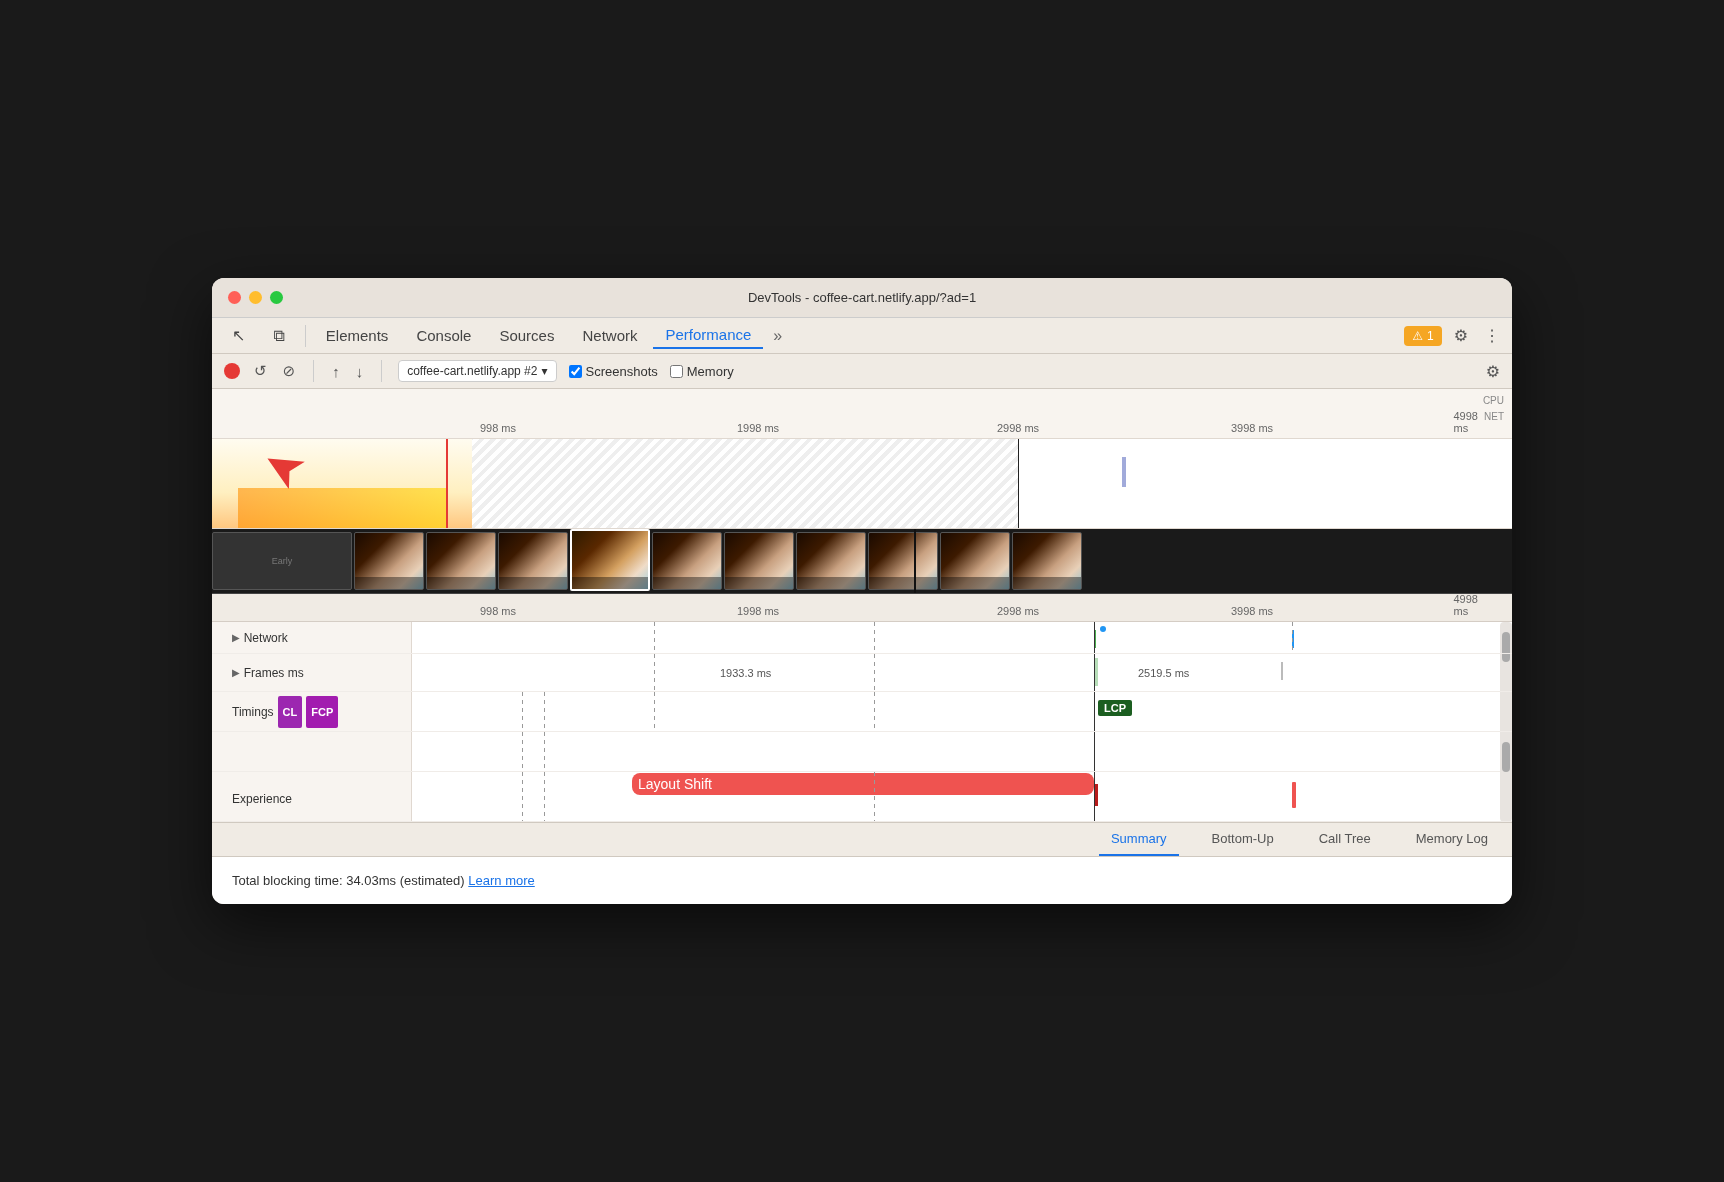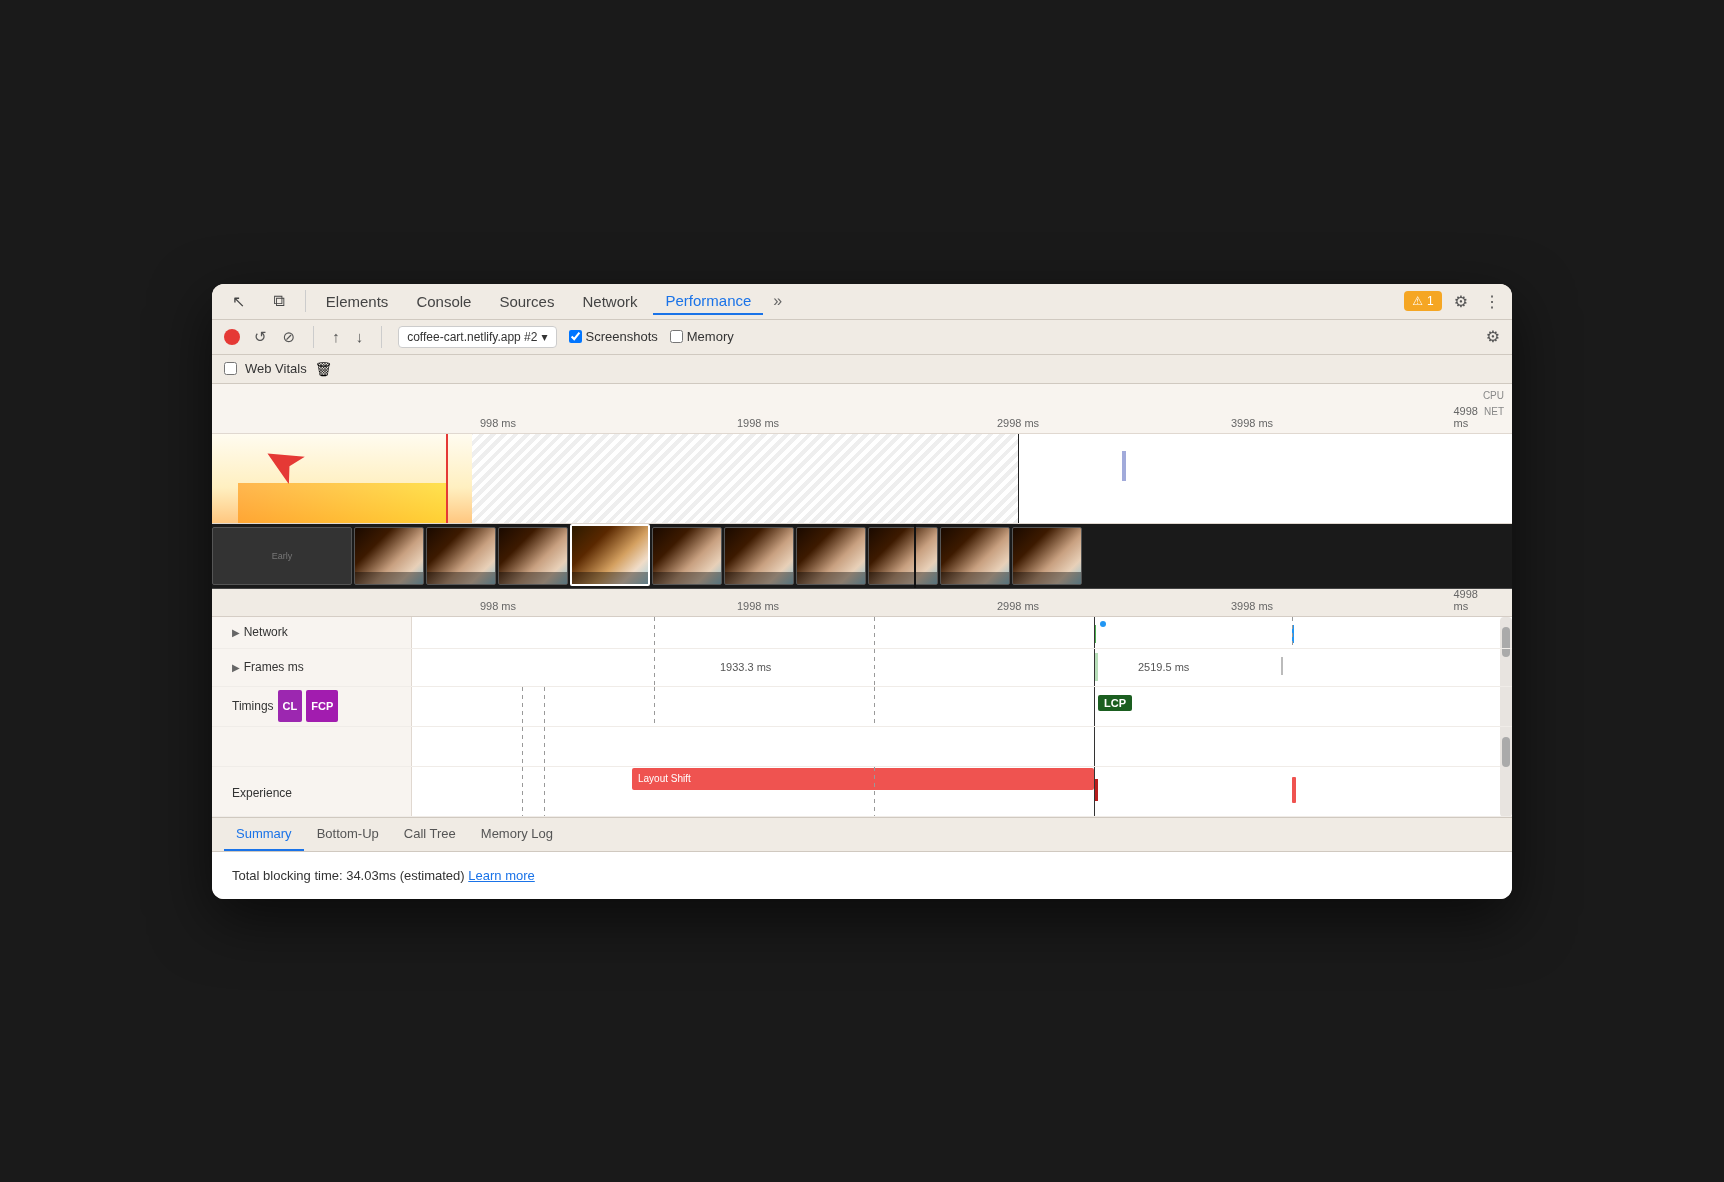--- a/index.html
+++ b/index.html
@@ -261,36 +261,37 @@
       height: 40px;
       border-bottom: 1px solid #f0ece8;
       position: relative;
     }
     .layout-shift-bar {
       position: absolute;
       height: 22px;
       background: #ef5350;
       top: 50%;
       transform: translateY(-50%);
-      border-radius: 2px;
+      border-radius: 8px;
       display: flex;
       align-items: center;
       padding-left: 6px;
-      font-size: 10px;
+      font-size: 14px;
       color: white;
       font-weight: 500;
     }
     .bottom-tabs {
       background: #f0ebe4;
       border-top: 1px solid #d0c9c0;
       border-bottom: 1px solid #d0c9c0;
       display: flex;
       align-items: center;
       padding: 0 12px;
-      gap: 1px;
+      gap: 21px;
+      justify-content: flex-end;
     }
     .btab {
       padding: 8px 12px;
       font-size: 13px;
       color: #555;
       cursor: pointer;
       border-bottom: 2px solid transparent;
     }
     .btab.active {
       color: #1a73e8;
@@ -356,20 +357,28 @@
       background: #aaa;
       border-radius: 4px;
       margin: 2px auto;
     }
   </style>
 </head>
 <body>
 
 <div class="window">
 
+  <div class="titlebar">
+    <div class="traffic-lights">
+      <div class="tl tl-red"></div>
+      <div class="tl tl-yellow"></div>
+      <div class="tl tl-green"></div>
+    </div>
+    <span class="titlebar-title">DevTools - coffee-cart.netlify.app/?ad=1</span>
+  </div>
 
   <div class="toolbar">
     <span class="toolbar-btn" style="font-size:16px;">↖</span>
     <span class="toolbar-btn" style="font-size:16px;">⧉</span>
     <div class="toolbar-sep"></div>
     <span class="toolbar-btn">Elements</span>
     <span class="toolbar-btn">Console</span>
     <span class="toolbar-btn">Sources</span>
     <span class="toolbar-btn">Network</span>
     <span class="toolbar-btn active">Performance</span>
@@ -400,25 +409,20 @@
       <input type="checkbox" checked="" style="">
       <label>Screenshots</label>
     </div>
     <div class="checkbox-group">
       <input type="checkbox" style="">
       <label>Memory</label>
     </div>
     <span class="settings-icon" style="margin-left:auto;">⚙</span>
   </div>
 
-  <div class="web-vitals-bar">
-    <input type="checkbox" style="">
-    <span style="font-size:13px;color:#333;">Web Vitals</span>
-    <span style="cursor:pointer;font-size:14px;">🗑</span>
-  </div>
 
   <div class="timeline-area">
 
     <div class="timeline-header" style="position:relative;height:50px;background:#f8f4ef;">
       <span class="time-label" style="left:22%;">998 ms</span>
       <span class="time-label" style="left:42%;">1998 ms</span>
       <span class="time-label" style="left:62%;">2998 ms</span>
       <span class="time-label" style="left:80%;">3998 ms</span>
       <span class="time-label" style="left:97%;">4998 ms</span>
       <div class="cpu-net-labels">

